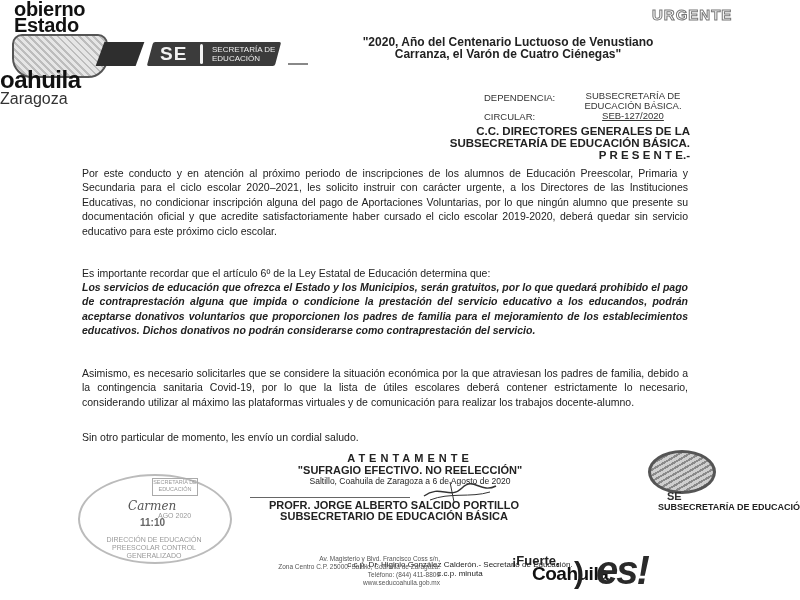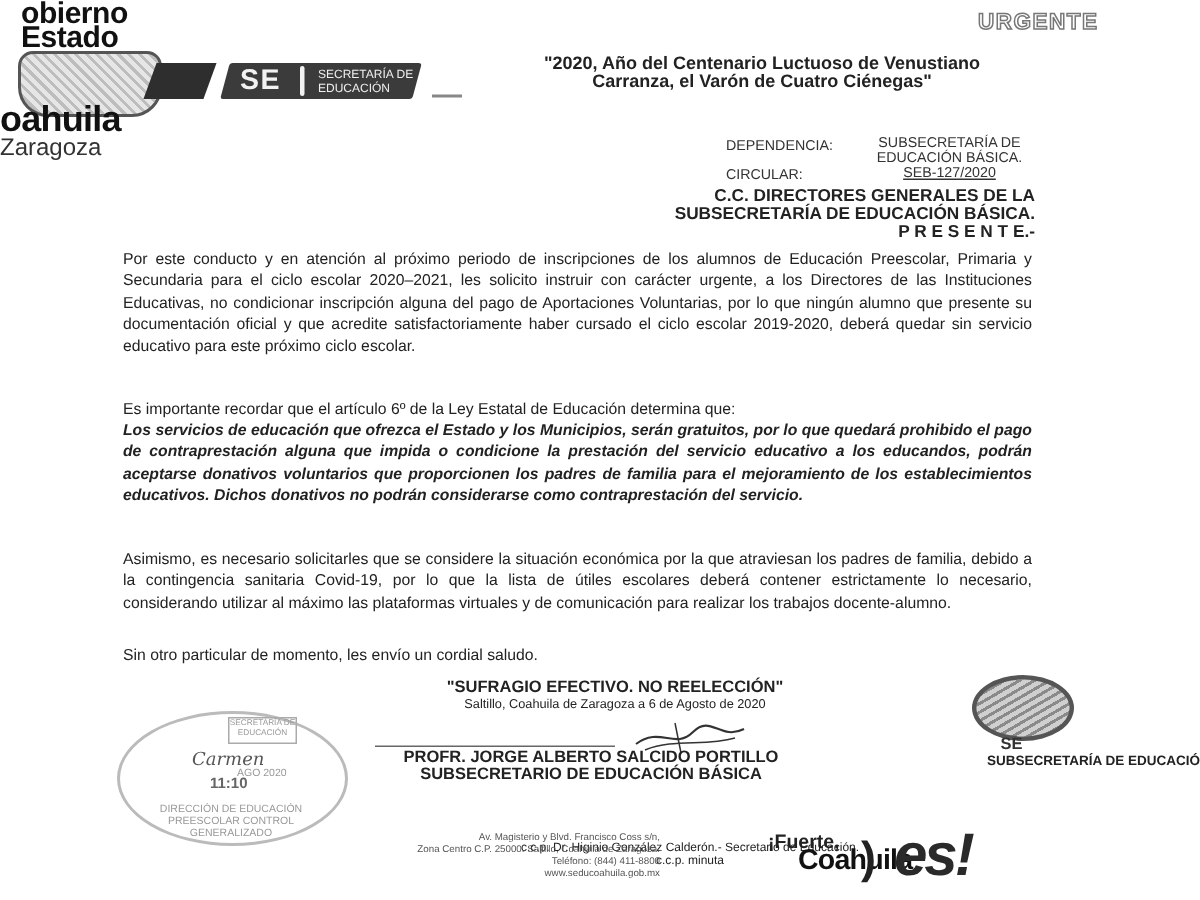--- a/index.html
+++ b/index.html
@@ -75,20 +75,21 @@
   <div>P R E S E N T E.-</div>
 </div>
 
 <div class="abs para" style="top:166px;">Por este conducto y en atención al próximo periodo de inscripciones de los alumnos de Educación Preescolar, Primaria y Secundaria para el ciclo escolar 2020–2021, les solicito instruir con carácter urgente, a los Directores de las Instituciones Educativas, no condicionar inscripción alguna del pago de Aportaciones Voluntarias, por lo que ningún alumno que presente su documentación oficial y que acredite satisfactoriamente haber cursado el ciclo escolar 2019-2020, deberá quedar sin servicio educativo para este próximo ciclo escolar.</div>
 <div class="abs para" style="top:266px;">Es importante recordar que el artículo 6º de la Ley Estatal de Educación determina que:</div>
 <div class="abs para italic" style="top:280px;">Los servicios de educación que ofrezca el Estado y los Municipios, serán gratuitos, por lo que quedará prohibido el pago de contraprestación alguna que impida o condicione la prestación del servicio educativo a los educandos, podrán aceptarse donativos voluntarios que proporcionen los padres de familia para el mejoramiento de los establecimientos educativos. Dichos donativos no podrán considerarse como contraprestación del servicio.</div>
 <div class="abs para" style="top:366px;">Asimismo, es necesario solicitarles que se considere la situación económica por la que atraviesan los padres de familia, debido a la contingencia sanitaria Covid-19, por lo que la lista de útiles escolares deberá contener estrictamente lo necesario, considerando utilizar al máximo las plataformas virtuales y de comunicación para realizar los trabajos docente-alumno.</div>
 <div class="abs para" style="top:430px;">Sin otro particular de momento, les envío un cordial saludo.</div>
 
 <div class="abs sign-block">
+  <div class="atent">ATENTAMENTE</div>
   <div class="sufragio">"SUFRAGIO EFECTIVO. NO REELECCIÓN"</div>
   <div class="place">Saltillo, Coahuila de Zaragoza a 6 de Agosto de 2020</div>
 </div>
 <svg class="abs signature" viewBox="0 0 80 24">
   <path d="M4 16 C20 4, 30 20, 42 8 S60 14, 76 6" stroke="#333" stroke-width="1.4" fill="none"></path>
   <path d="M10 20 C30 12, 50 18, 70 12" stroke="#333" stroke-width="1" fill="none"></path>
   <path d="M30 2 L34 22" stroke="#333" stroke-width="1" fill="none"></path>
 </svg>
 <div class="abs signer-line"></div>
 <div class="abs signer">

